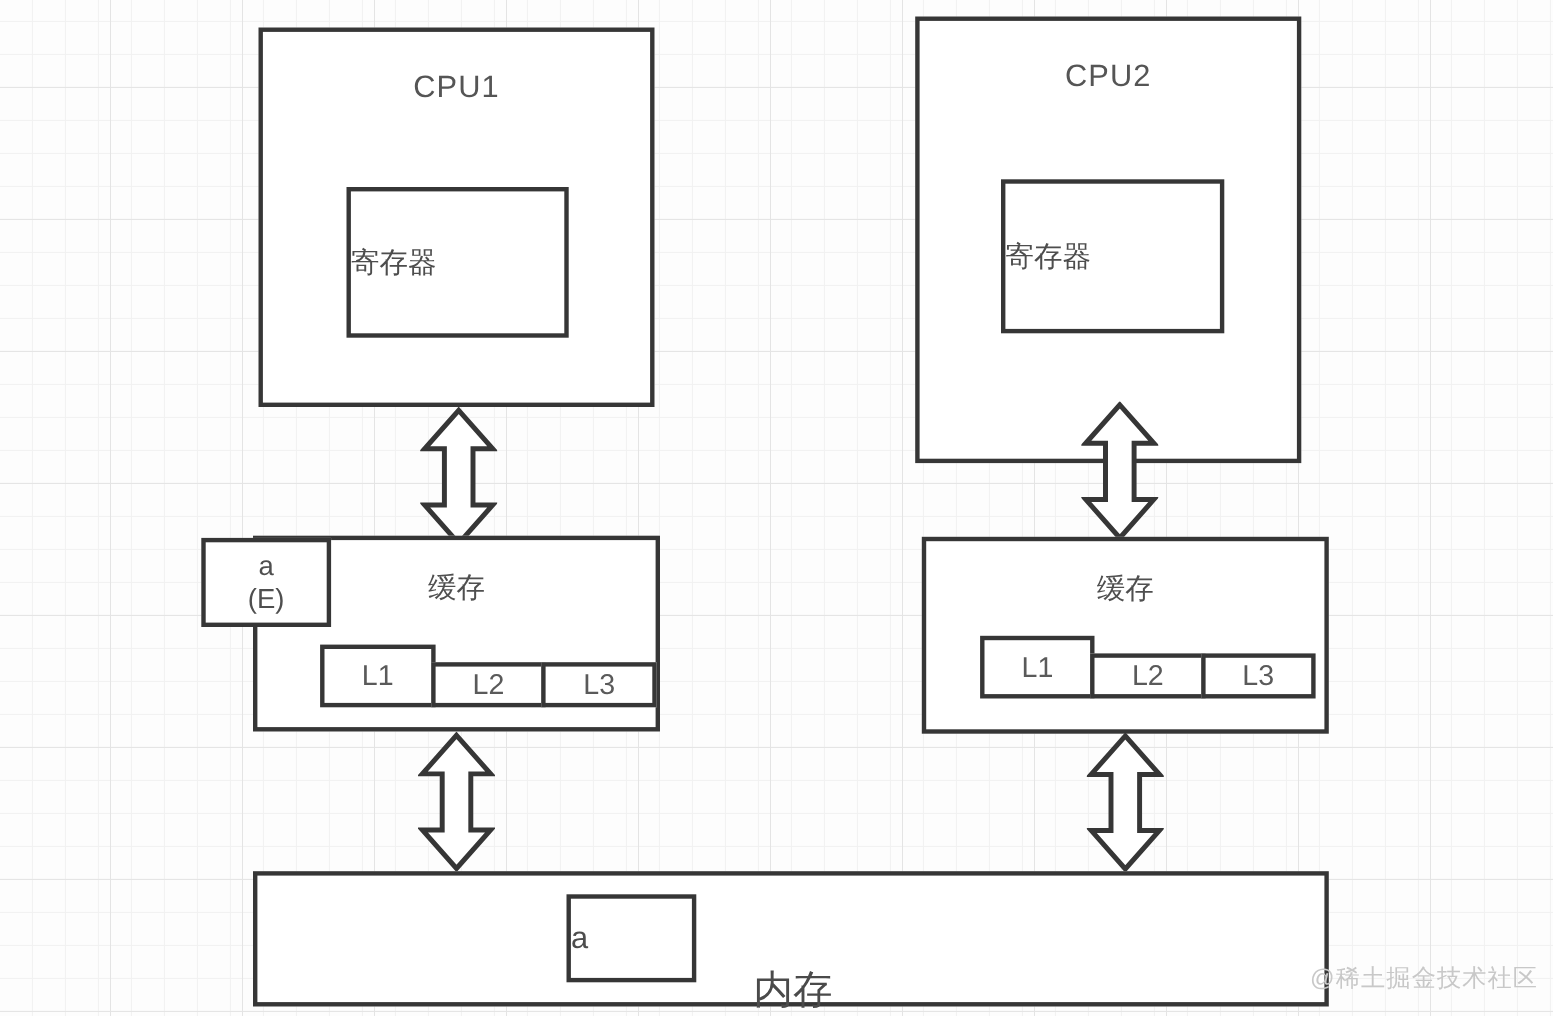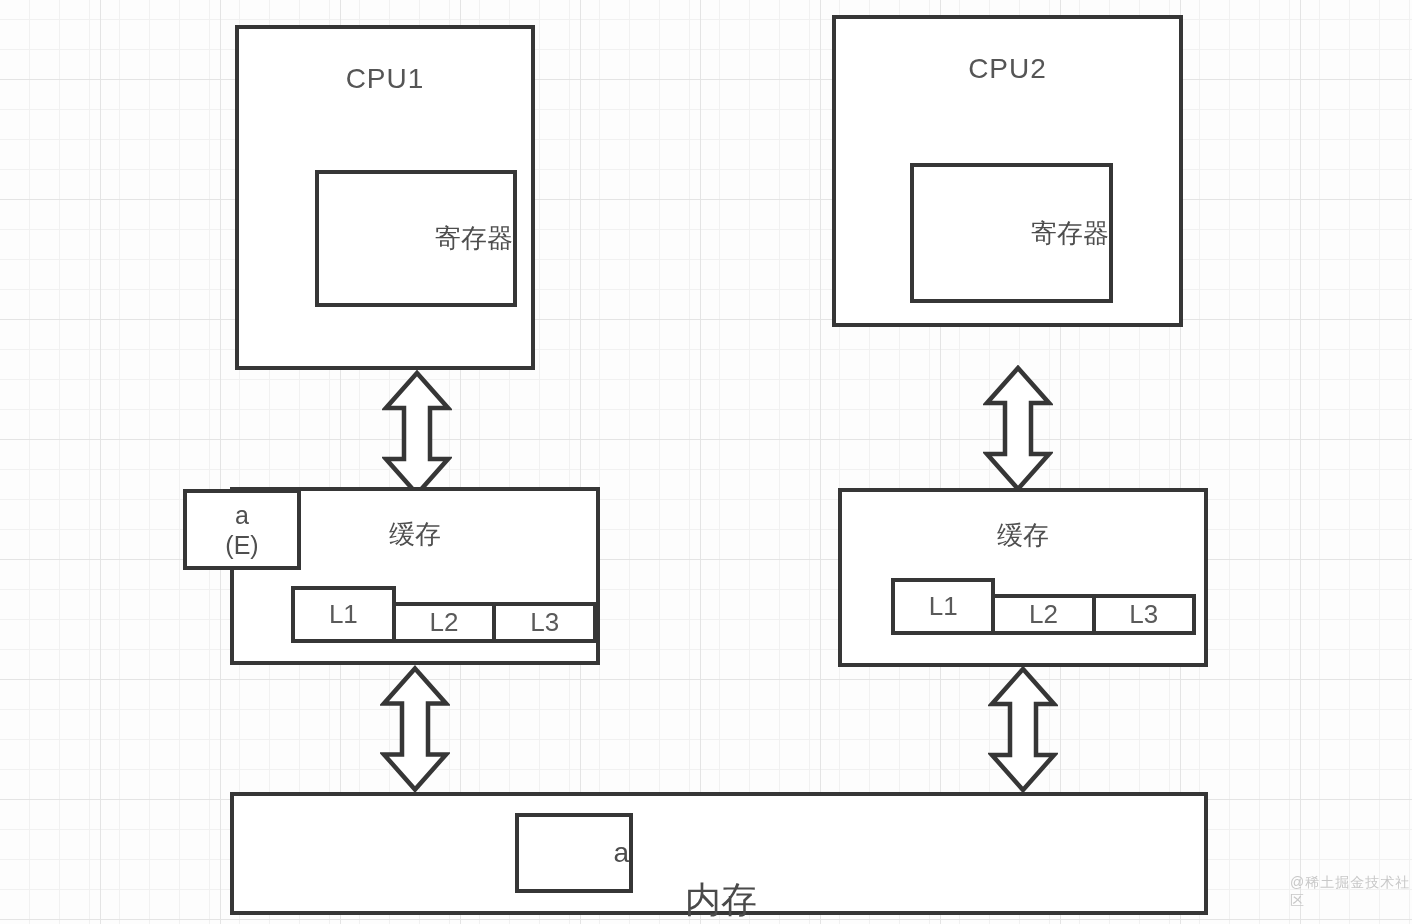--- a/index.html
+++ b/index.html
@@ -26,21 +26,21 @@
     border:4px solid #363636;
     background:#ffffff;
   }
   .lbl{
     position:absolute;
     white-space:nowrap;
     color:#4f4f4f;
     -webkit-user-select:none;user-select:none;
   }
   .center-text{
-    display:flex;align-items:center;justify-content:flex-end;
+    display:flex;align-items:center;justify-content:flex-start;
     text-align:center;
   }
   .cpu-title{
     position:absolute;left:0;right:0;top:34px;
     text-align:center;font-size:28px;color:#555555;letter-spacing:1px;
   }
   .cache-title{
     position:absolute;left:0;right:0;top:26px;
     text-align:center;font-size:26px;color:#4f4f4f;
   }
@@ -56,37 +56,37 @@
   .lcell + .lcell{margin-left:-4px;margin-top:16px;}
   .arrow{position:absolute;}
   .tagbox{
     position:absolute;box-sizing:border-box;
     border:4px solid #363636;background:#fff;
     display:flex;flex-direction:column;align-items:center;justify-content:center;
     font-size:25px;line-height:30px;color:#4f4f4f;z-index:5;
   }
   #memory-label{font-size:36px;color:#4a4a4a;margin-top:44px;}
   #watermark{
-    position:absolute;left:1290px;top:874px;
-    font-size:14px;color:#c8c8c8;letter-spacing:1px;
+    position:absolute;left:1191px;top:874px;
+    font-size:22px;color:#c8c8c8;letter-spacing:1px;
   }
 </style>
 </head>
 <body>
 
 <div id="canvas">
 
-  <div class="box" style="left:235px;top:25px;width:300px;height:345px;text-decoration:underline;">
+  <div class="box" style="left:235px;top:25px;width:360px;height:345px;text-decoration:underline;">
     <div class="cpu-title">CPU1</div>
     <div class="box center-text" style="left:76px;top:141px;width:202px;height:137px;font-size:26px;">
       <span>寄存器</span>
     </div>
   </div>
 
-  <div class="box" style="left:832px;top:15px;width:351px;height:312px;">
+  <div class="box" style="left:832px;top:15px;width:351px;height:406px;">
     <div class="cpu-title">CPU2</div>
     <div class="box center-text" style="left:74px;top:144px;width:203px;height:140px;font-size:26px;">
       <span>寄存器</span>
     </div>
   </div>
 
   <svg class="arrow" style="left:382px;top:370px;" width="70" height="127" viewBox="0 0 70 127">
     <polygon points="35,3 66,38 48,38 48,89 66,89 35,124 4,89 22,89 22,38 4,38" fill="#ffffff" stroke="#363636" stroke-width="4.5"></polygon>
   </svg>
 

